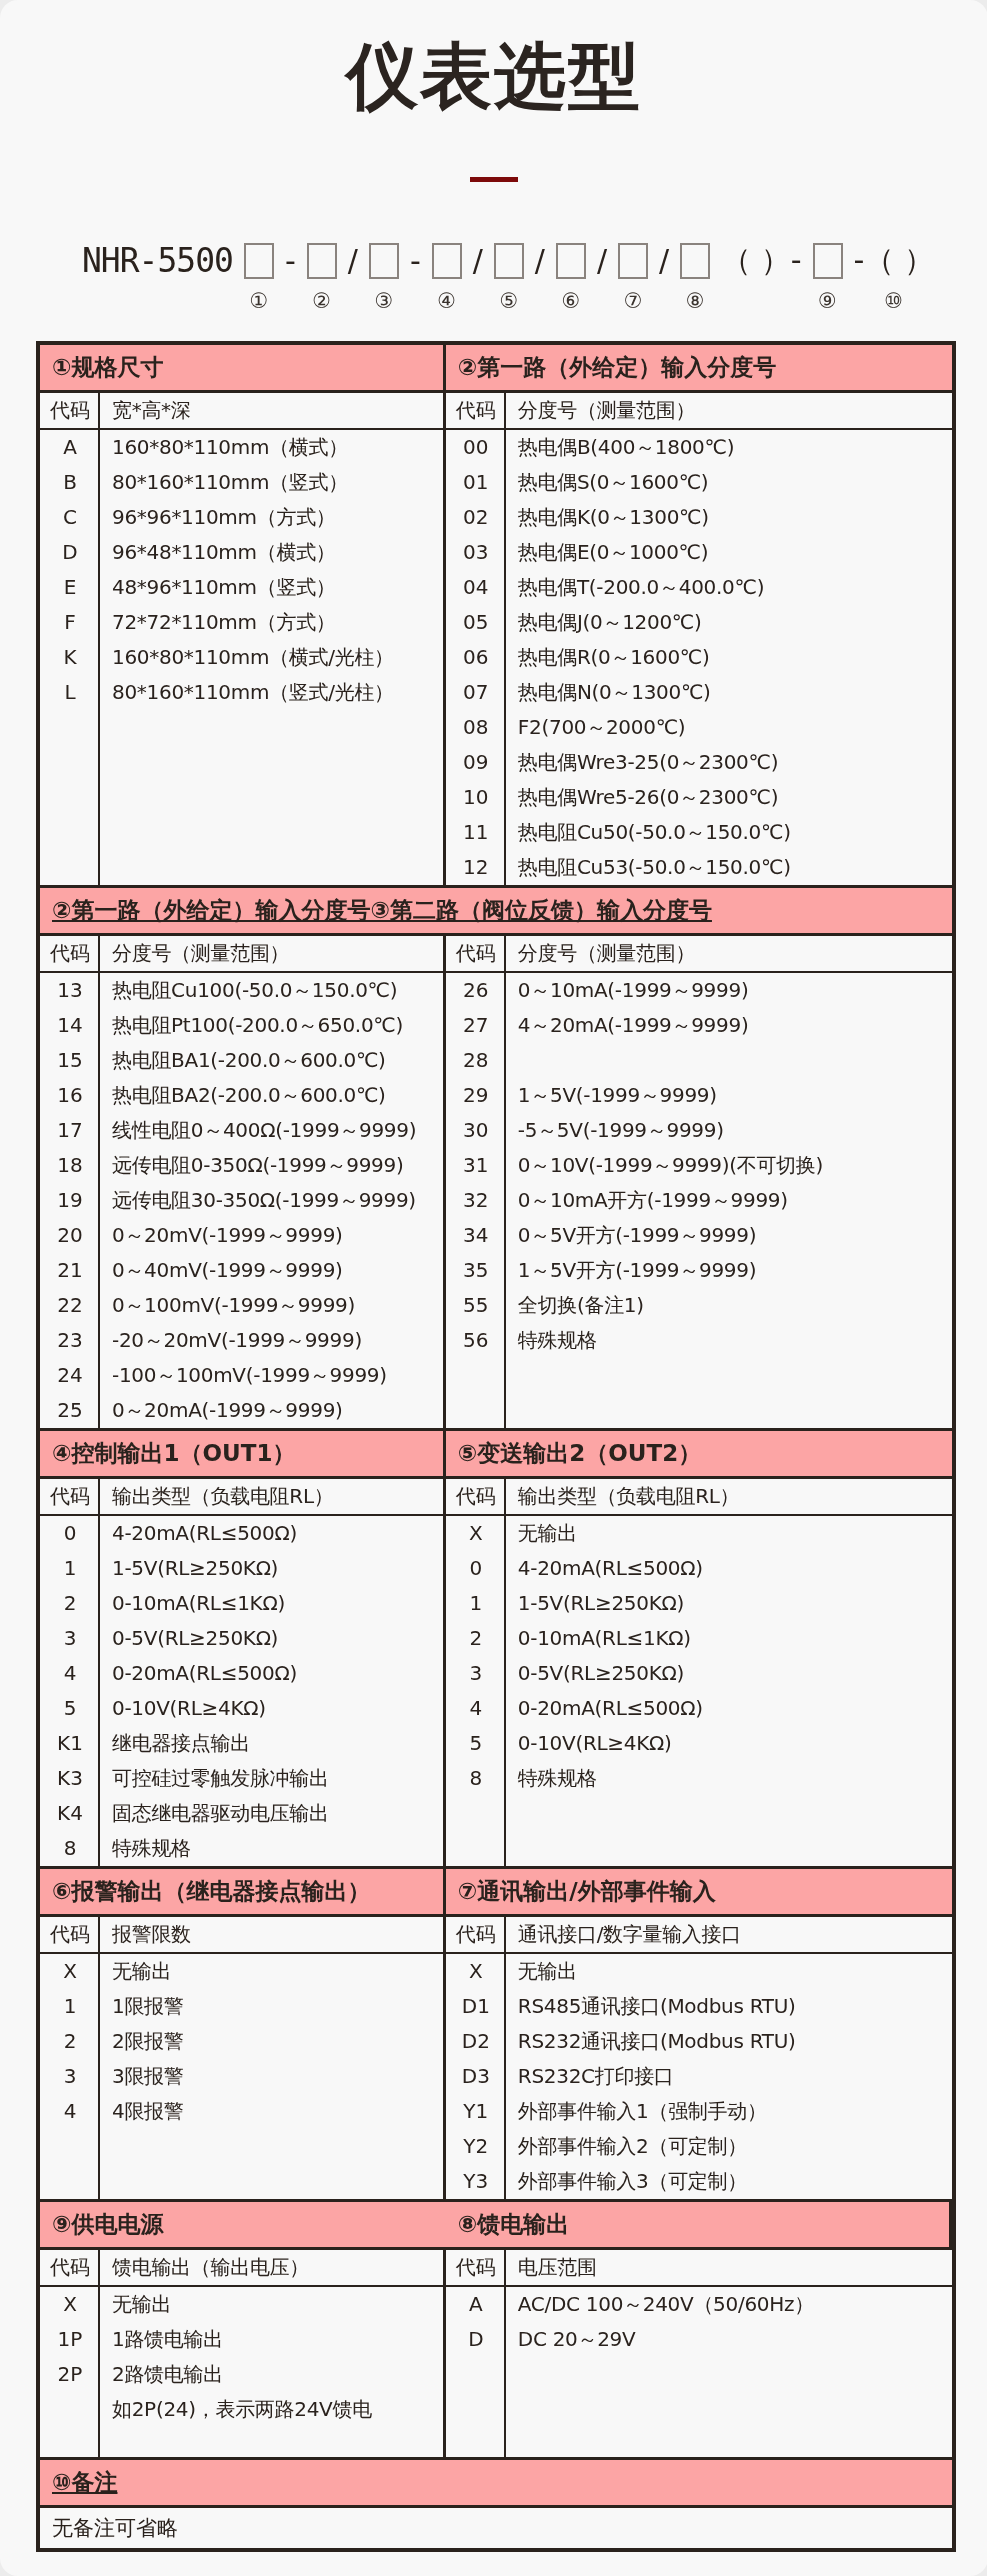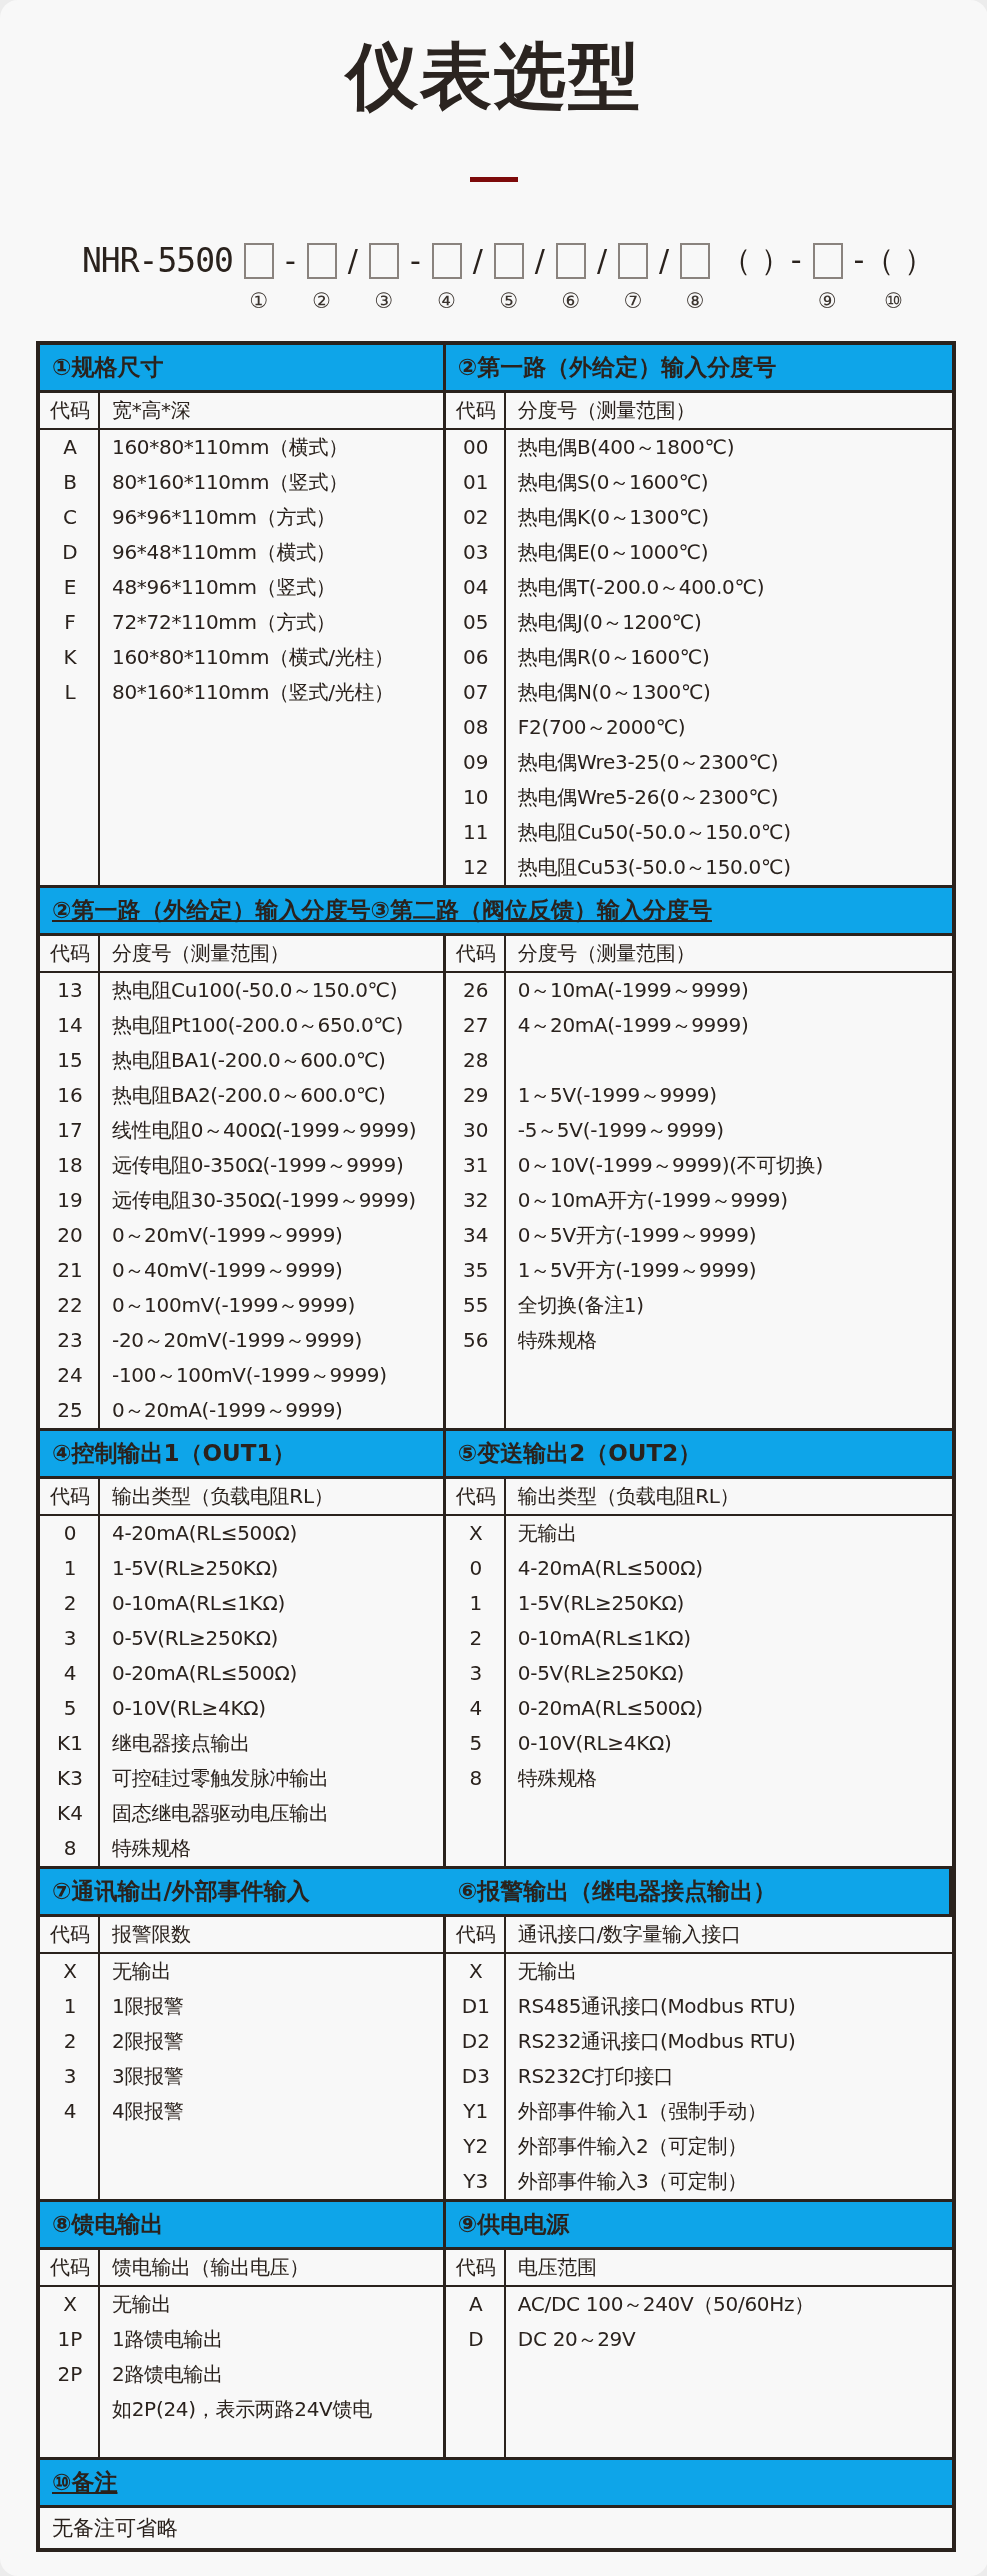--- a/index.html
+++ b/index.html
@@ -67,21 +67,21 @@
   }
   
   .sel-table {
     margin: 26px 32px 14px 36px;
     border: 4px solid #2a221d;
     background: #f8f8f8;
   }
   .band {
     display: grid;
     grid-template-columns: 44.5% 55.5%;
-    background: #0ea5e9;
+    background: #fca5a5;
     border-top: 3px solid #2a221d;
     border-bottom: 3px solid #2a221d;
   }
   .band:first-child { border-top: none; }
   .band.band-full { grid-template-columns: 1fr; text-decoration: underline; }
   .band-cell {
     padding: 7px 12px;
     font-weight: bold;
     font-size: 23px;
     line-height: 1.35;
@@ -536,26 +536,26 @@
             <span class="code-cell">5</span>
             <span class="desc-cell">0-10V(RL≥4KΩ)</span>
           </div>
           <div class="trow">
             <span class="code-cell">8</span>
             <span class="desc-cell">特殊规格</span>
           </div>
         </div>
       </div>
       <div class="band">
+        <div class="band-cell band-left">
+          <div>⑥报警输出（继电器接点输出）</div>
+        </div>
         <div class="band-cell">
           <div>⑦通讯输出/外部事件输入</div>
         </div>
-        <div class="band-cell band-left">
-          <div>⑥报警输出（继电器接点输出）</div>
-        </div>
       </div>
       <div class="cols">
         <div class="col col-left">
           <div class="subhead">
             <span class="code-cell">代码</span>
             <span class="desc-cell">报警限数</span>
           </div>
           <div class="trow">
             <span class="code-cell">X</span>
             <span class="desc-cell">无输出</span>
@@ -606,25 +606,25 @@
             <span class="code-cell">Y2</span>
             <span class="desc-cell">外部事件输入2（可定制）</span>
           </div>
           <div class="trow">
             <span class="code-cell">Y3</span>
             <span class="desc-cell">外部事件输入3（可定制）</span>
           </div>
         </div>
       </div>
       <div class="band">
+        <div class="band-cell">
+          <div>⑨供电电源</div>
+        </div>
         <div class="band-cell band-left">
           <div>⑧馈电输出</div>
-        </div>
-        <div class="band-cell">
-          <div>⑨供电电源</div>
         </div>
       </div>
       <div class="cols">
         <div class="col col-left" style="padding-bottom: 30px;">
           <div class="subhead">
             <span class="code-cell">代码</span>
             <span class="desc-cell">馈电输出（输出电压）</span>
           </div>
           <div class="trow">
             <span class="code-cell">X</span>

